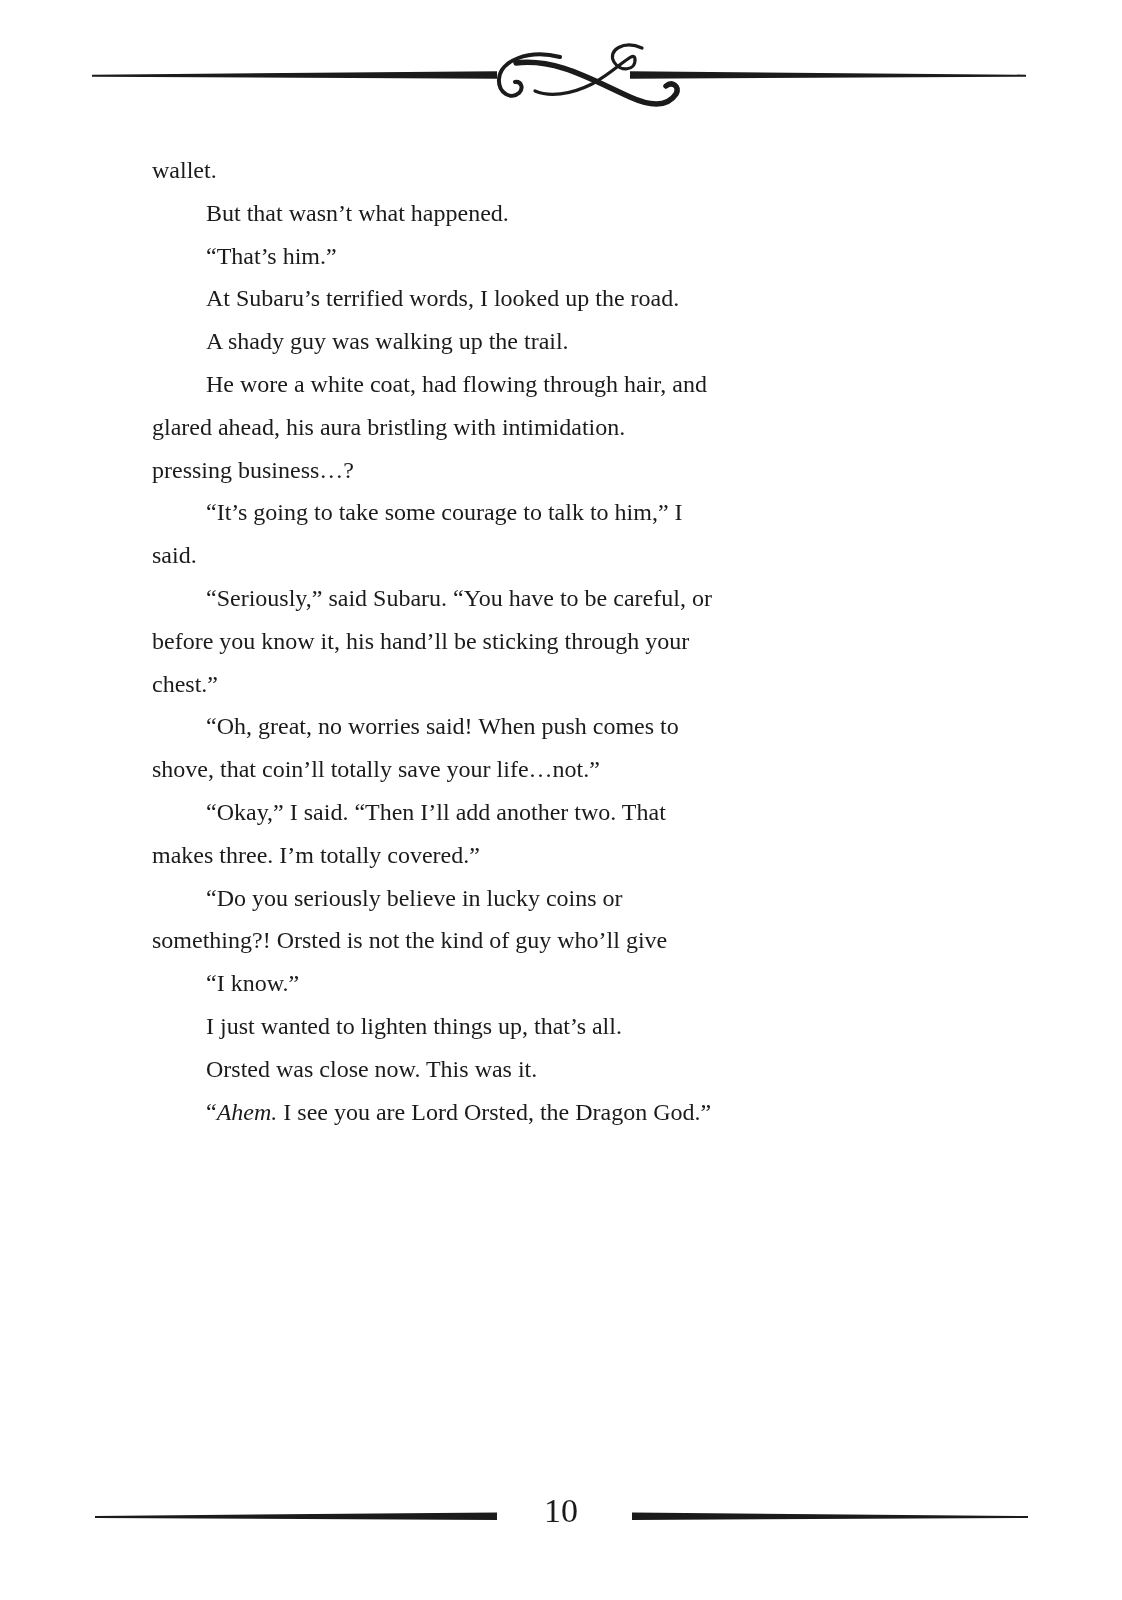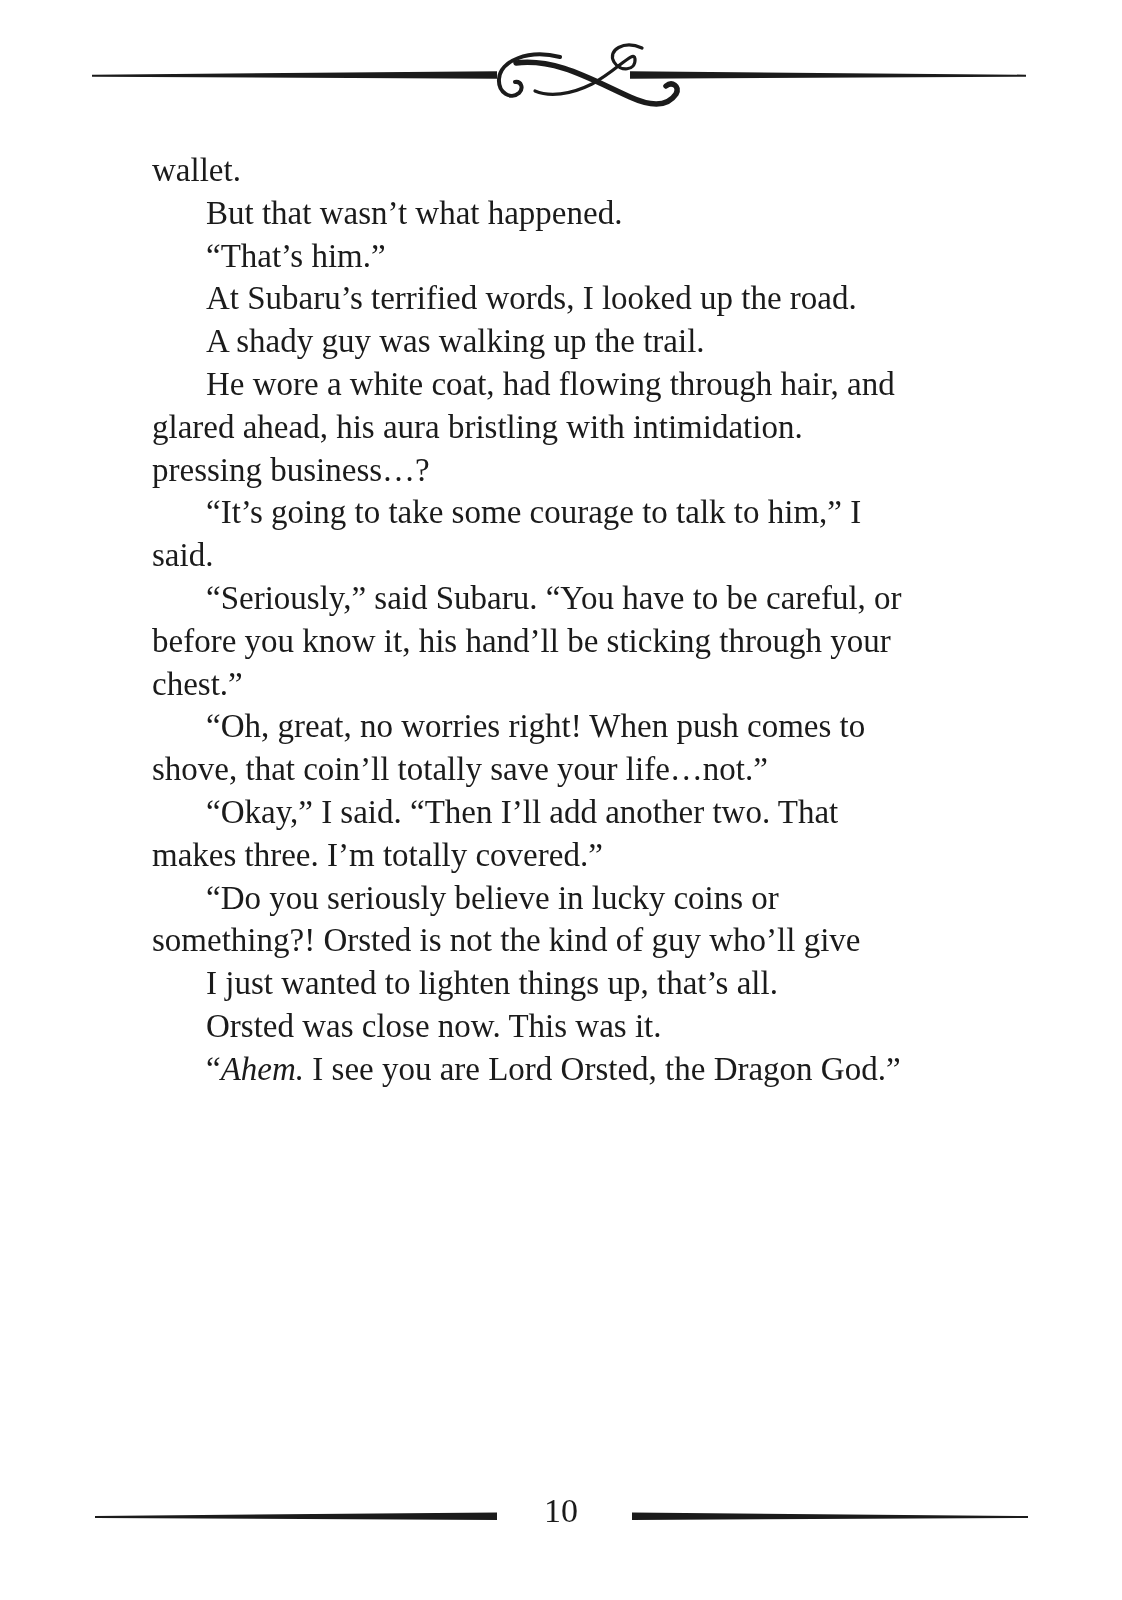--- a/index.html
+++ b/index.html
@@ -15,21 +15,21 @@
   .header-ornament {
     position: absolute;
     left: 0; top: 0;
     width: 1122px; height: 140px;
   }
   .text-block {
     position: absolute;
     left: 152px;
     top: 149px;
     width: 850px;
-    font-size: 33px;
+    font-size: 24px;
     line-height: 42.8px;
   }
   .paragraph { margin: 0; }
   .line { white-space: pre; }
   .line.indent { padding-left: 54px; }
   .it { font-style: italic; }
   .footer {
     position: absolute;
     left: 0; top: 1480px;
     width: 980px; height: 80px;
@@ -94,30 +94,33 @@
       <div class="paragraph">
         <div class="line indent"><span class="">“It’s going to take some courage to talk to him,” I</span></div>
         <div class="line"><span class="">said.</span></div>
       </div>
       <div class="paragraph">
         <div class="line indent"><span class="">“Seriously,” said Subaru. “You have to be careful, or</span></div>
         <div class="line"><span class="">before you know it, his hand’ll be sticking through your</span></div>
         <div class="line"><span class="">chest.”</span></div>
       </div>
       <div class="paragraph">
-        <div class="line indent"><span class="">“Oh, great, no worries right! When push comes to</span></div>
+        <div class="line indent"><span class="">“Oh, great, no worries said! When push comes to</span></div>
         <div class="line"><span class="">shove, that coin’ll totally save your life…not.”</span></div>
       </div>
       <div class="paragraph">
         <div class="line indent"><span class="">“Okay,” I said. “Then I’ll add another two. That</span></div>
         <div class="line"><span class="">makes three. I’m totally covered.”</span></div>
       </div>
       <div class="paragraph">
         <div class="line indent"><span class="">“Do you seriously believe in lucky coins or</span></div>
         <div class="line"><span class="">something?! Orsted is not the kind of guy who’ll give</span></div>
+      </div>
+      <div class="paragraph">
+        <div class="line indent"><span class="">“I know.”</span></div>
       </div>
       <div class="paragraph">
         <div class="line indent"><span class="">I just wanted to lighten things up, that’s all.</span></div>
       </div>
       <div class="paragraph">
         <div class="line indent"><span class="">Orsted was close now. This was it.</span></div>
       </div>
       <div class="paragraph">
         <div class="line indent"><span class="">“</span><span class="it">Ahem.</span><span class=""> I see you are Lord Orsted, the Dragon God.”</span></div>
       </div>

